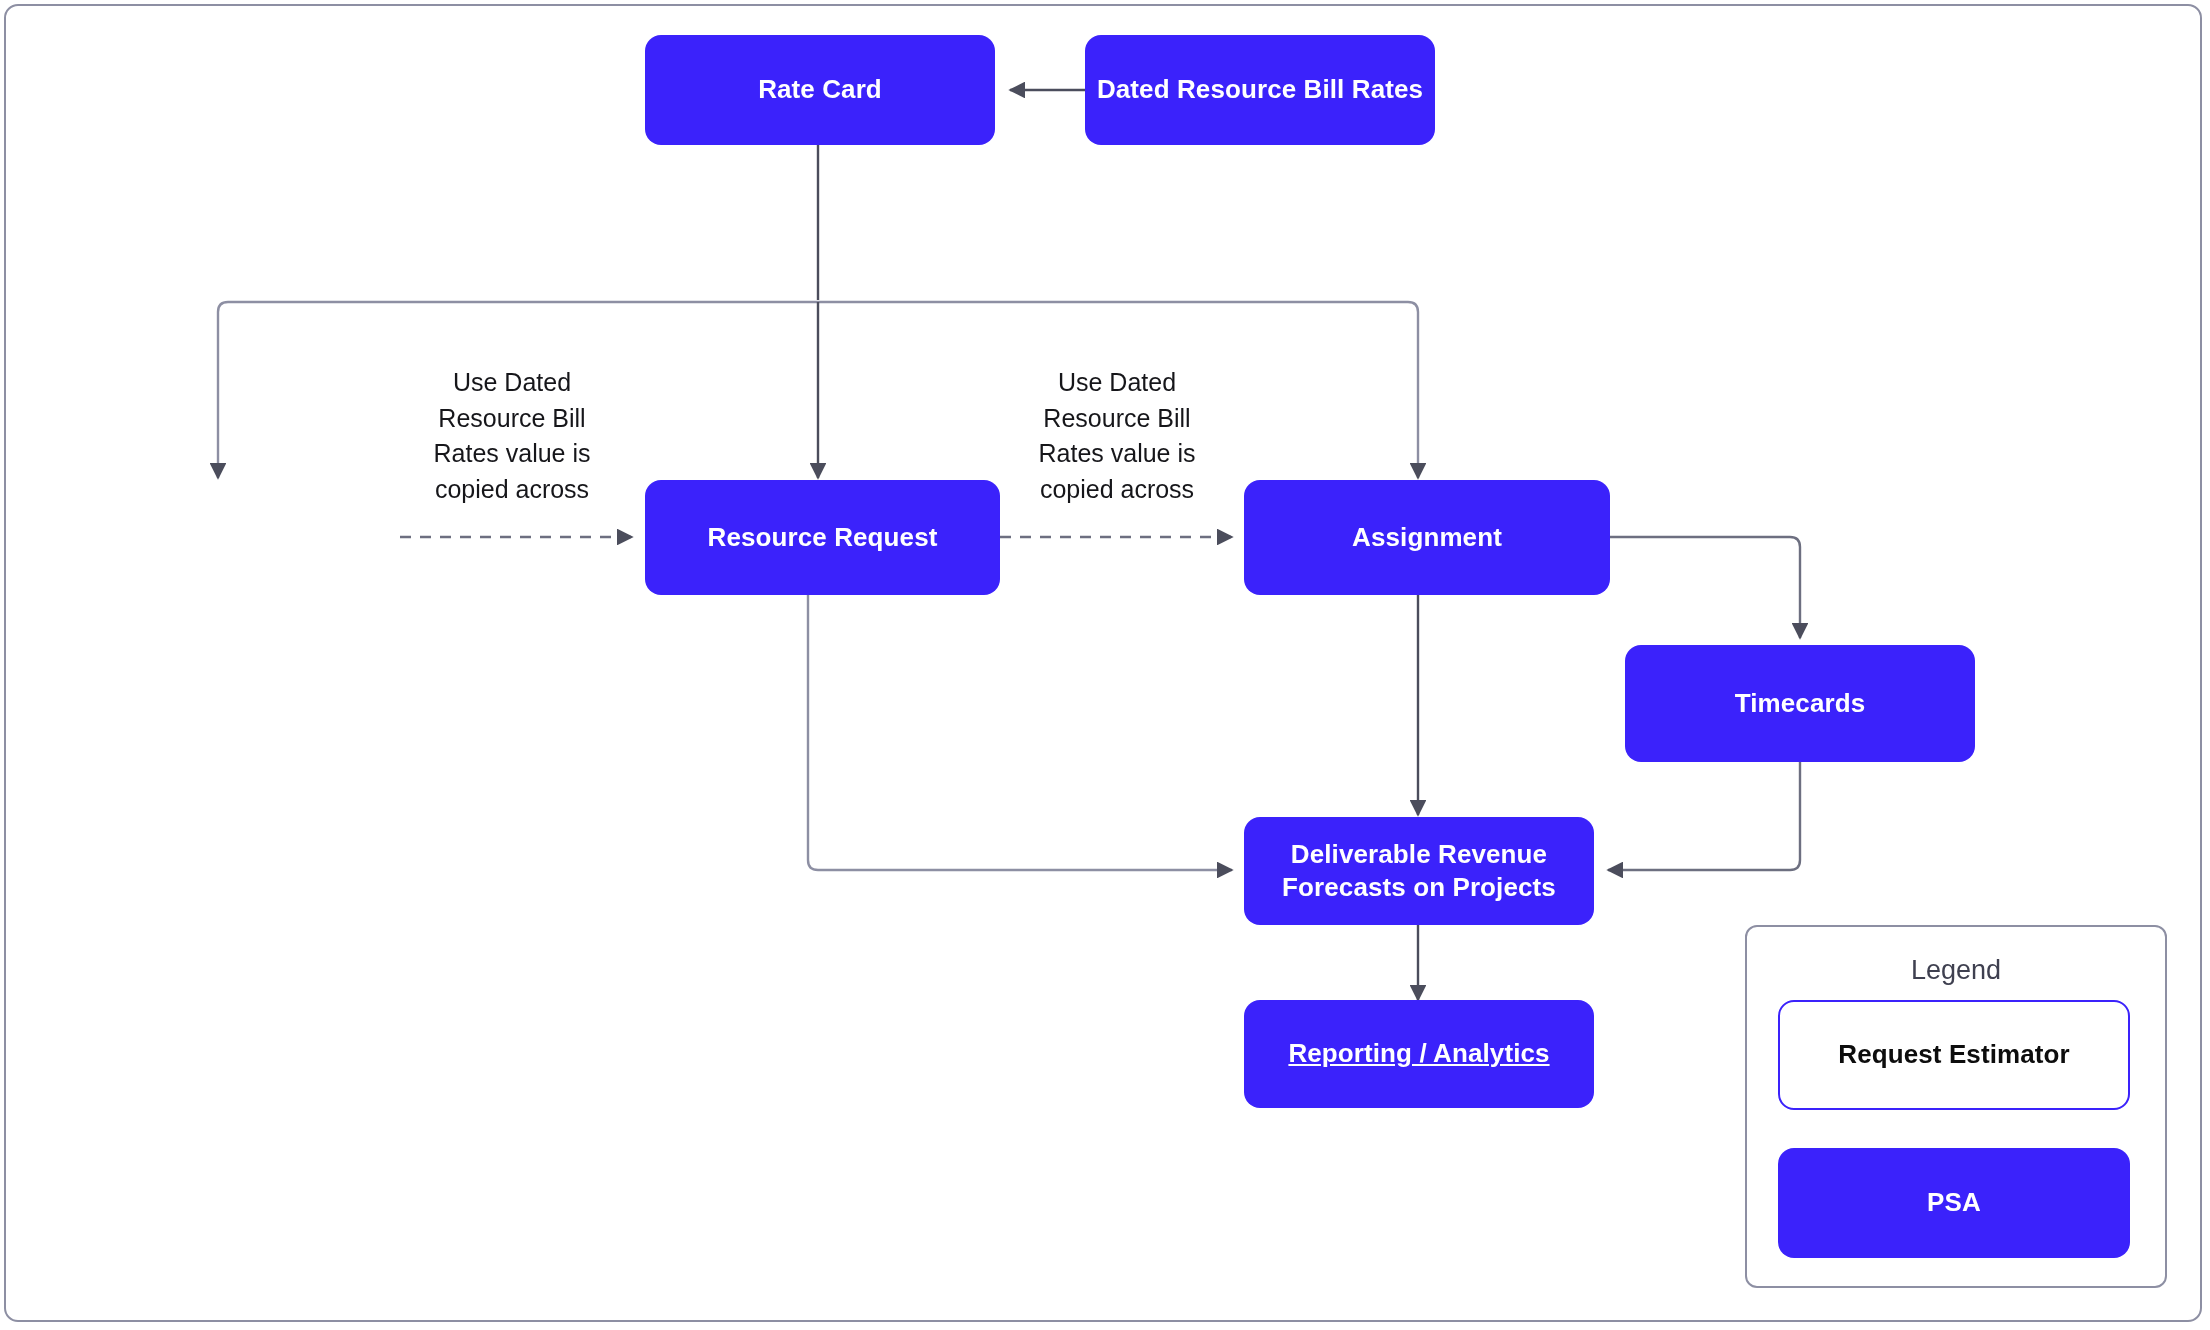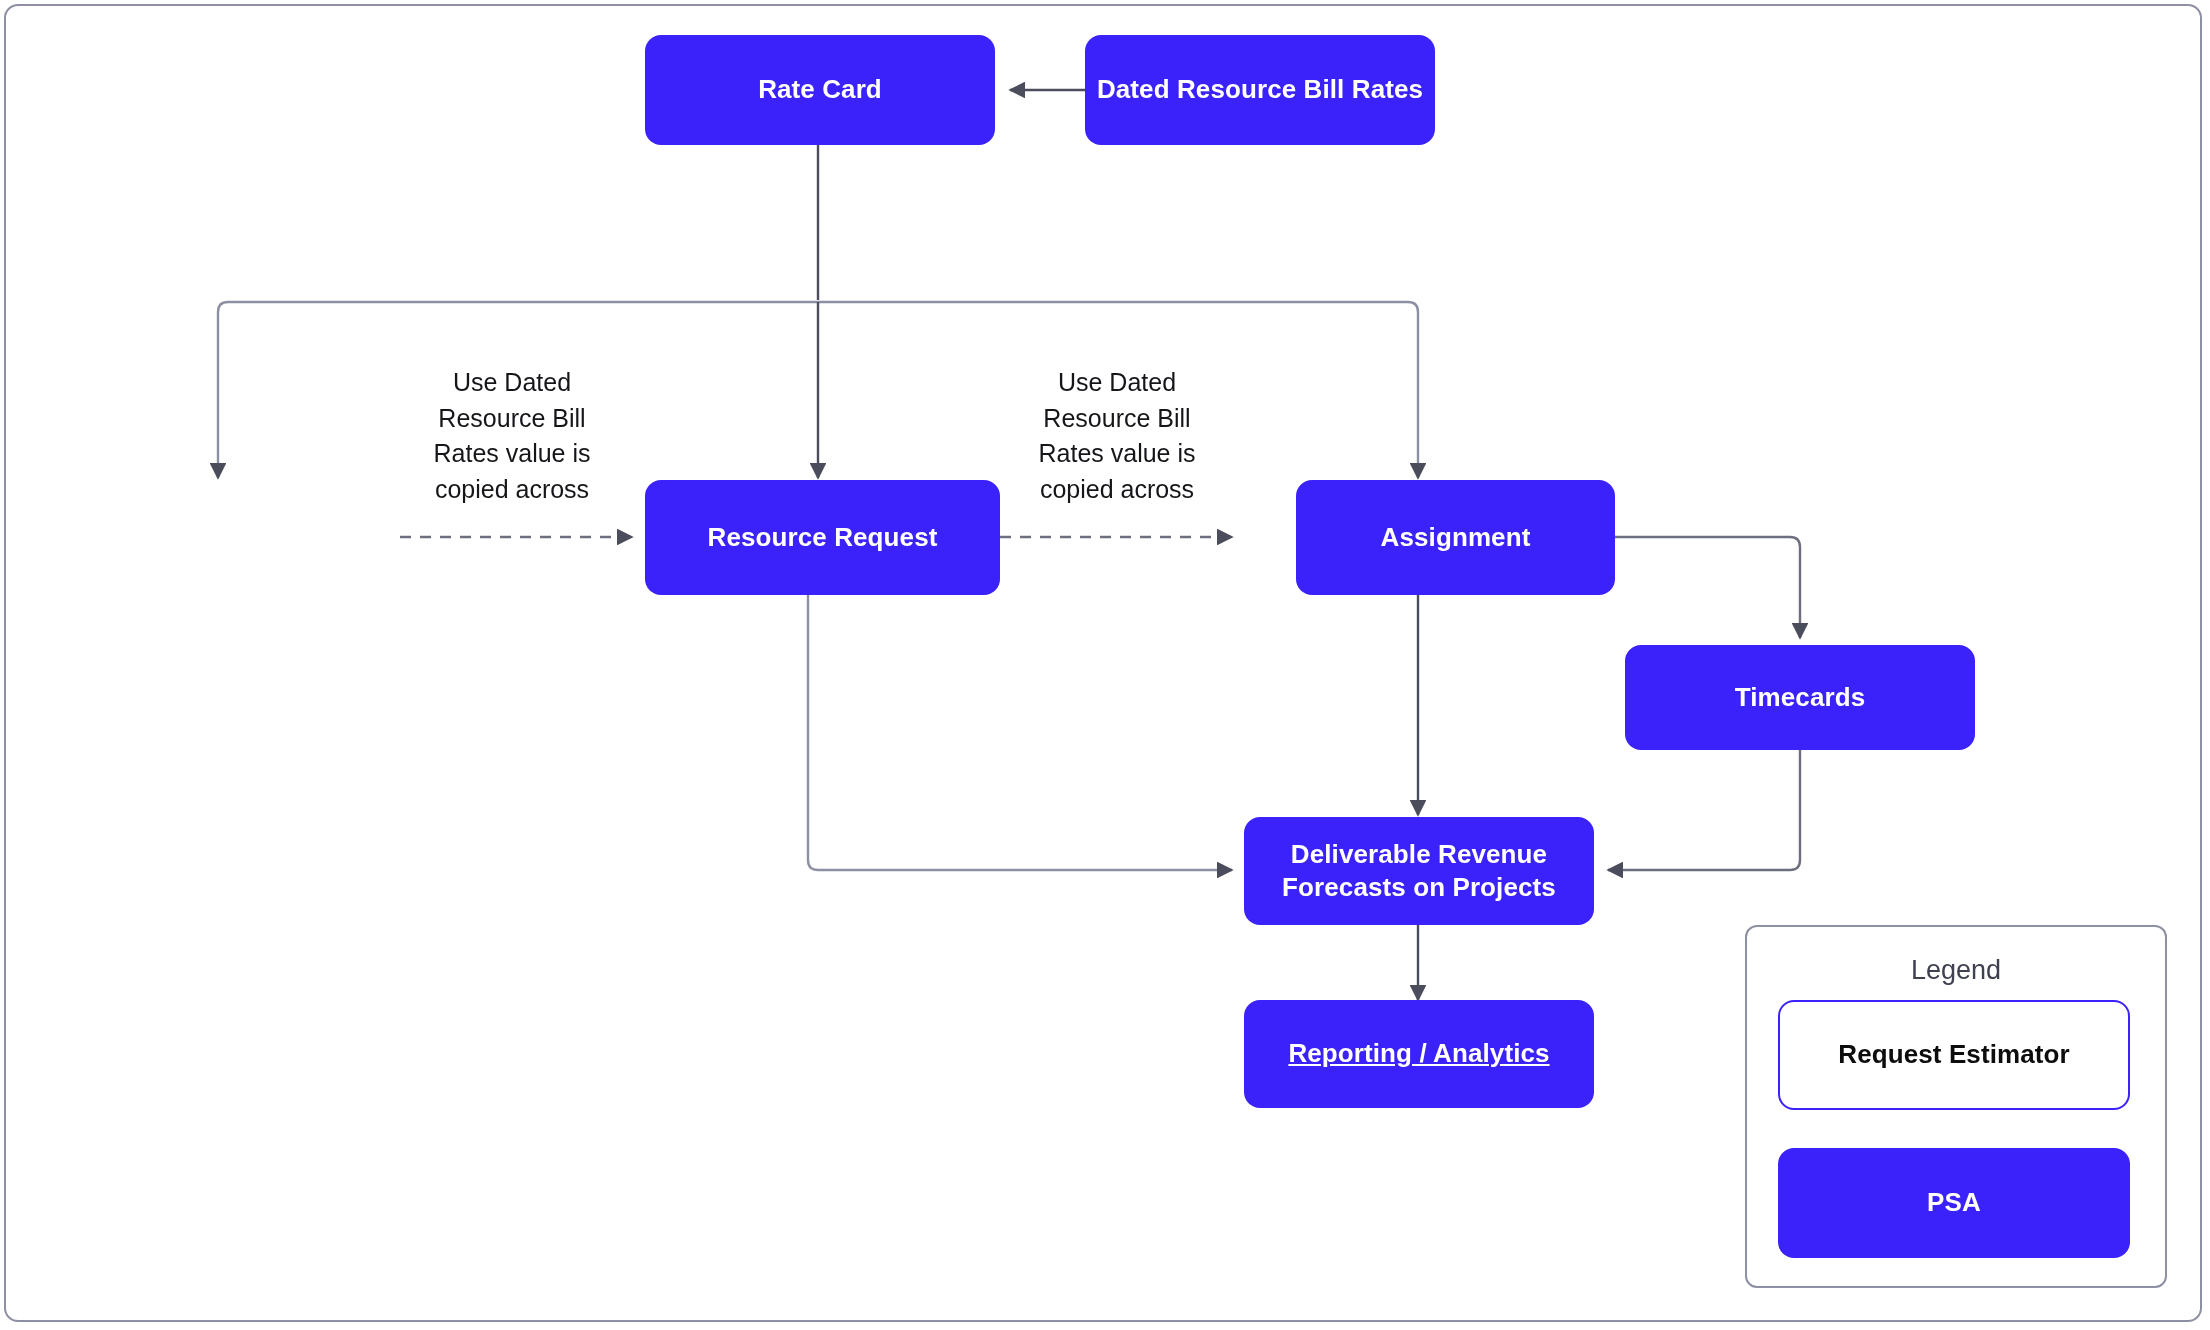--- a/index.html
+++ b/index.html
@@ -132,25 +132,25 @@
 
   <div class="node psa" style="left:1085px; top:35px; width:350px; height:110px; font-size:26px;">
     <span>Dated Resource Bill Rates</span>
   </div>
 
 
   <div class="node psa" style="left:645px; top:480px; width:355px; height:115px; font-size:26px;">
     <span>Resource Request</span>
   </div>
 
-  <div class="node psa" style="left:1296px; top:480px; width:319px; height:115px; font-size:26px;">
+  <div class="node psa" style="left:1244px; top:480px; width:366px; height:115px; font-size:26px;">
     <span>Assignment</span>
   </div>
 
-  <div class="node psa" style="left:1625px; top:645px; width:350px; height:105px; font-size:26px;text-align:center;">
+  <div class="node psa" style="left:1625px; top:645px; width:350px; height:117px; font-size:26px;text-align:center;">
     <span>Timecards</span>
   </div>
 
   <div class="node psa" style="left:1244px; top:817px; width:350px; height:108px; font-size:26px; padding:8px 14px;">
     <span>Deliverable Revenue Forecasts on Projects</span>
   </div>
 
   <div class="node psa" style="left:1244px; top:1000px; width:350px; height:108px; font-size:26px;text-decoration:underline;">
     <span>Reporting / Analytics</span>
   </div>

